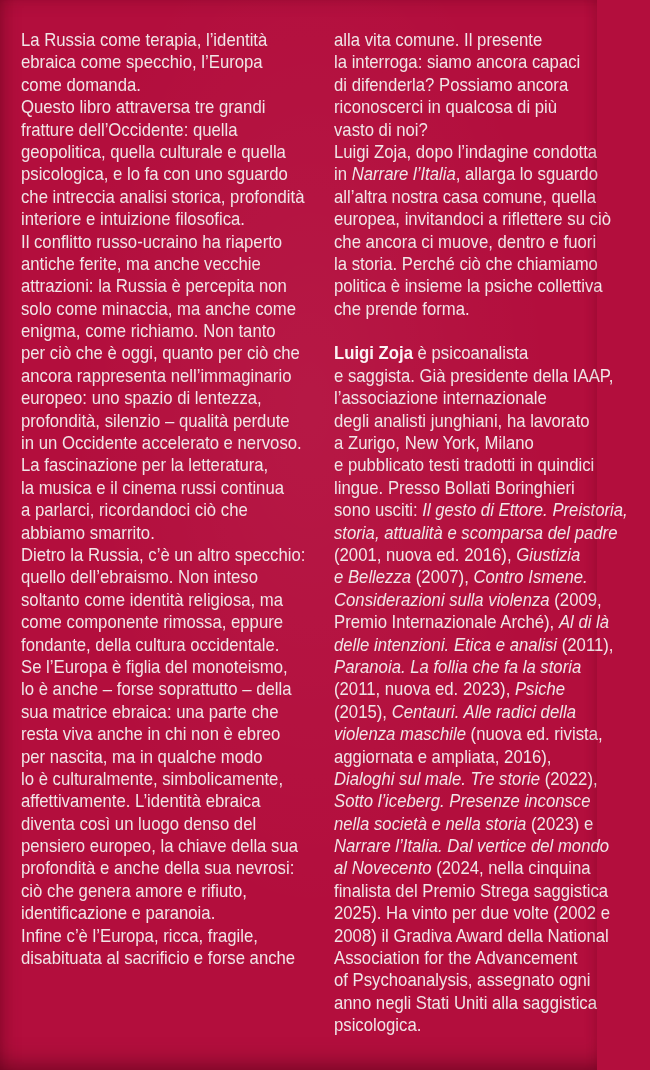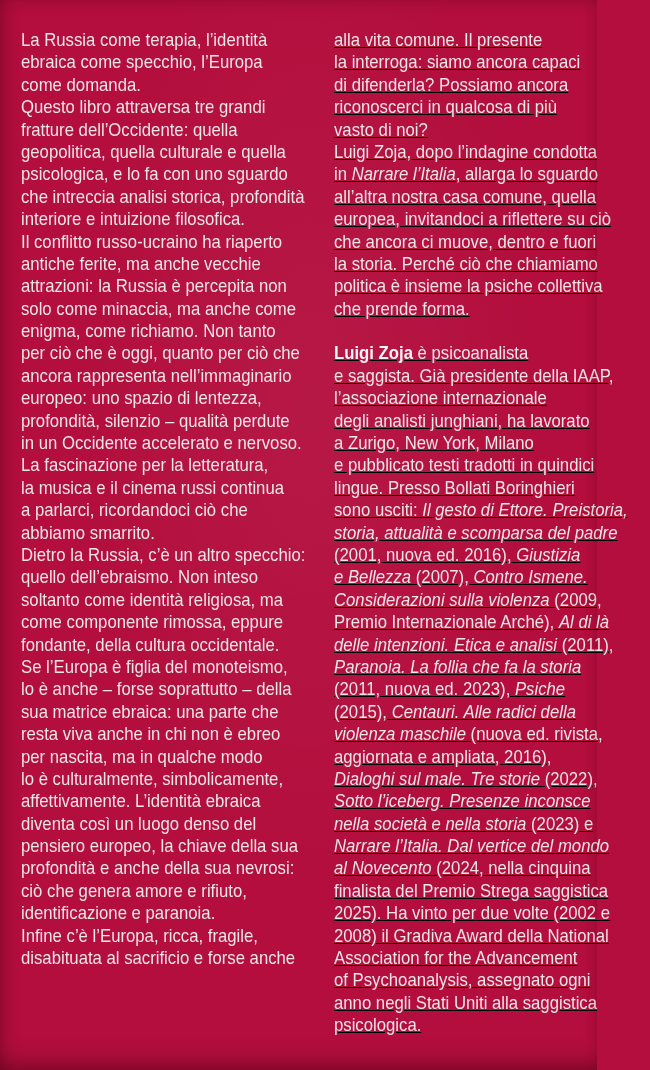--- a/index.html
+++ b/index.html
@@ -30,21 +30,21 @@
       inset 0 -20px 24px -16px rgba(60,0,14,0.55),
       inset 16px 0 20px -16px rgba(60,0,14,0.40),
       inset 0 14px 18px -16px rgba(60,0,14,0.25),
       inset -10px 0 14px -12px rgba(60,0,14,0.18);
   }
   .col{
     position:absolute;
     top:29px;
   }
   .col-left{ left:21px; width:304px; }
-  .col-right{ left:334px; width:316px;text-decoration:underline; }
+  .col-right{ left:334px; width:316px; }
   .line{
     white-space:nowrap;
     height:22.4px;
     line-height:22.4px;
     font-size:19px;
     color:var(--text);
     transform:scaleX(0.88);
     transform-origin:0 50%;
     text-rendering:optimizeLegibility;
   }

